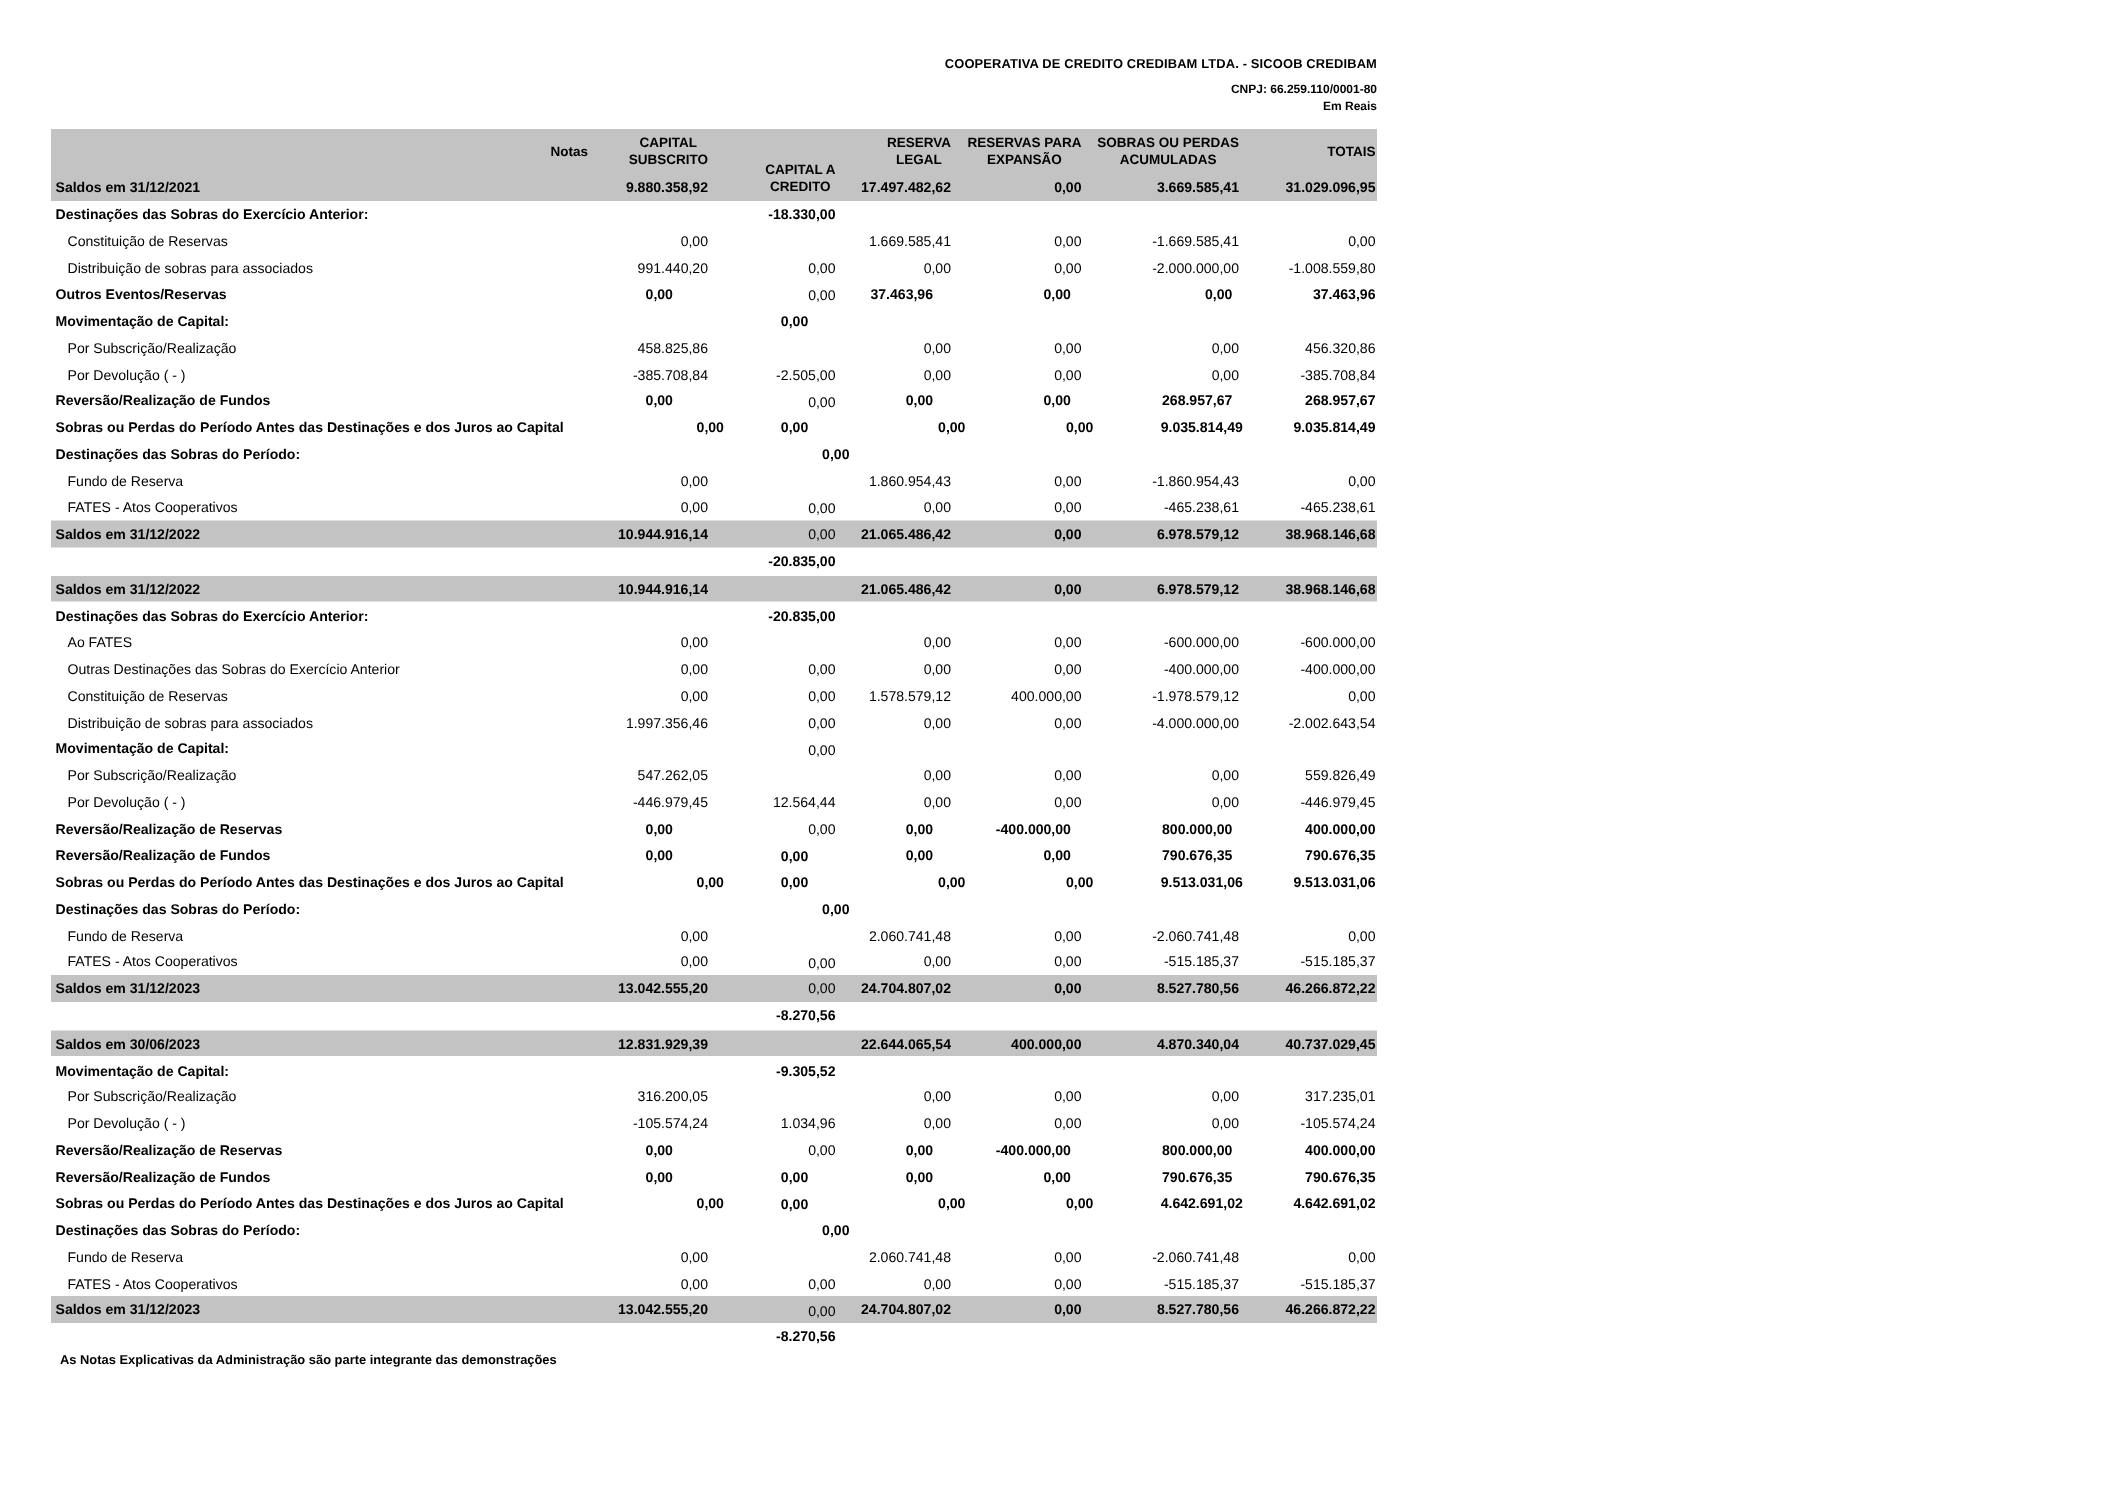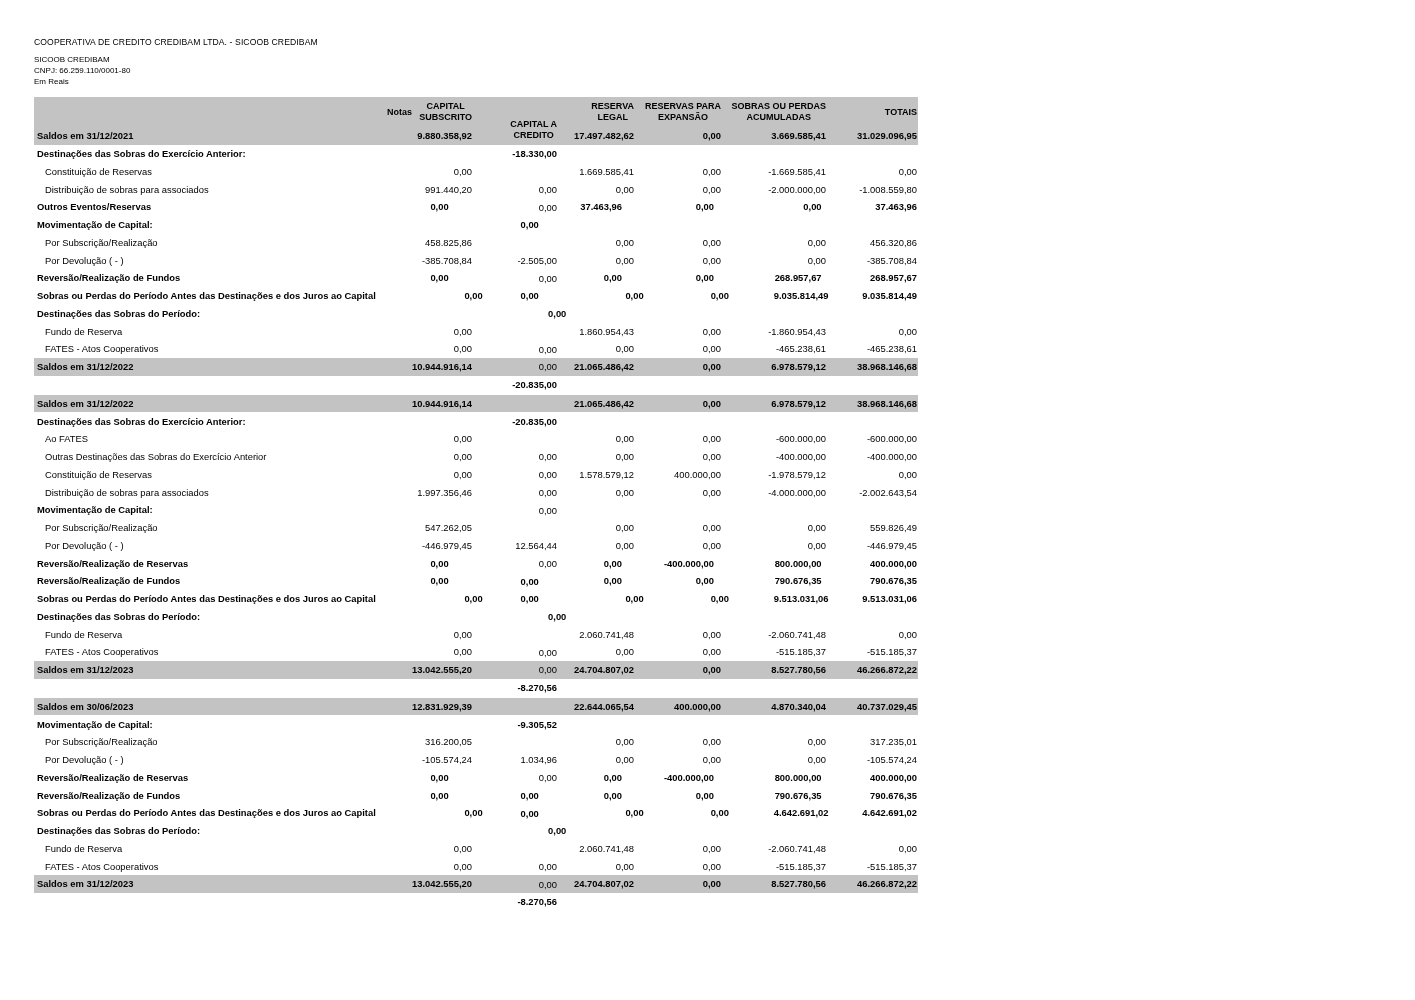--- a/index.html
+++ b/index.html
@@ -6,31 +6,31 @@
   html,body { background:#ffffff; }
   body {
     width:1415px; height:1000px;
     font-family:"Liberation Sans", sans-serif;
     color:#000;
     position:relative;
     overflow:hidden;
   }
   .content { position:absolute; left:34px; top:36px; width:884px; }
 
-  .titles { text-align:left; font-weight:normal; }
+  .titles { text-align:right; font-weight:bold; }
   .t1 { font-size:8.6px; line-height:12px; margin-bottom:6px; letter-spacing:.1px; }
   .t2 { font-size:8px; line-height:11px; }
 
   .table { margin-top:10px; width:884px; }
   .thead { background:var(--band,#c3c3c3); }
   .head-row { display:flex; align-items:center; height:30px; font-weight:bold; font-size:9px; }
   .hc { text-align:right; }
   .hc .hc2 { display:inline-block; text-align:center; line-height:11px; }
   .c-label { width:333px; padding-left:3px; white-space:nowrap; }
-  .c-notas { width:45px; text-align:right; }
+  .c-notas { width:45px; text-align:left; }
   .c-v { text-align:right; white-space:nowrap; }
   .c-v1 { width:60px; } .c-v2 { width:85px;margin-top:36px; } .c-v3 { width:77px; }
   .c-v4 { width:87px; } .c-v5 { width:105px; } .c-v6 { width:92px; padding-right:1px; }
 
   .row { display:flex; align-items:center; height:17.75px; font-size:9.4px; }
   .row.balance { background:var(--band,#c3c3c3); font-weight:bold; }
   .row.subtotal { font-weight:bold;gap:16px; }
   .row.group { font-weight:bold;justify-content:center; }
   .row.detail .c-label { padding-left:11px; }
 
@@ -38,21 +38,20 @@
 
   .footnote { margin-top:19px; padding-left:6px; font-weight:bold; font-size:8.6px; }
 </style>
 </head>
 <body>
 
 <div class="content">
 
   <div class="titles">
     <div class="t1">COOPERATIVA DE CREDITO CREDIBAM LTDA. - SICOOB CREDIBAM</div>
-    <div class="t2">SICOOB CREDIBAM</div>
     <div class="t2">CNPJ: 66.259.110/0001-80</div>
     <div class="t2">Em Reais</div>
   </div>
 
   <div class="table">
     <div class="thead">
       <div class="head-row">
         <div class="c-label"></div>
         <div class="c-notas">Notas</div>
         <div class="c-v c-v1 hc">
@@ -486,14 +485,15 @@
             <div class="c-v c-v2">-8.270,56</div>
             <div class="c-v c-v3">24.704.807,02</div>
             <div class="c-v c-v4">0,00</div>
             <div class="c-v c-v5">8.527.780,56</div>
             <div class="c-v c-v6">46.266.872,22</div>
           </div>
         </div>
       </div>
   </div>
 
+  <div class="footnote">As Notas Explicativas da Administração são parte integrante das demonstrações</div>
 
 </div>
 
 </body></html>

